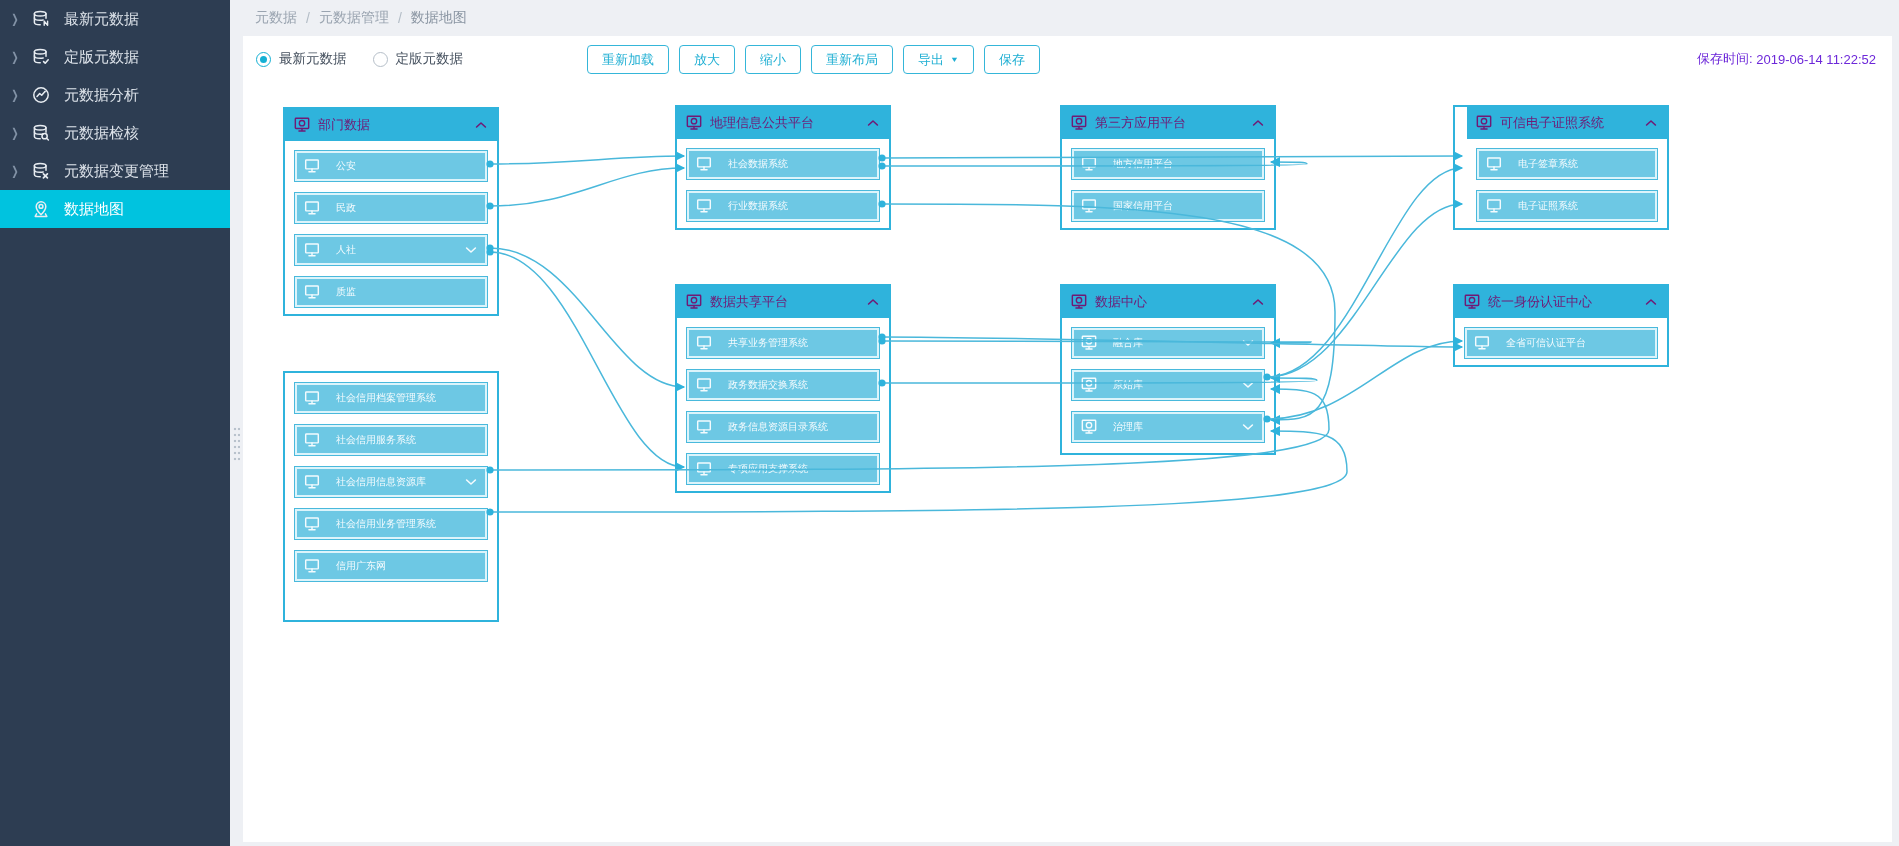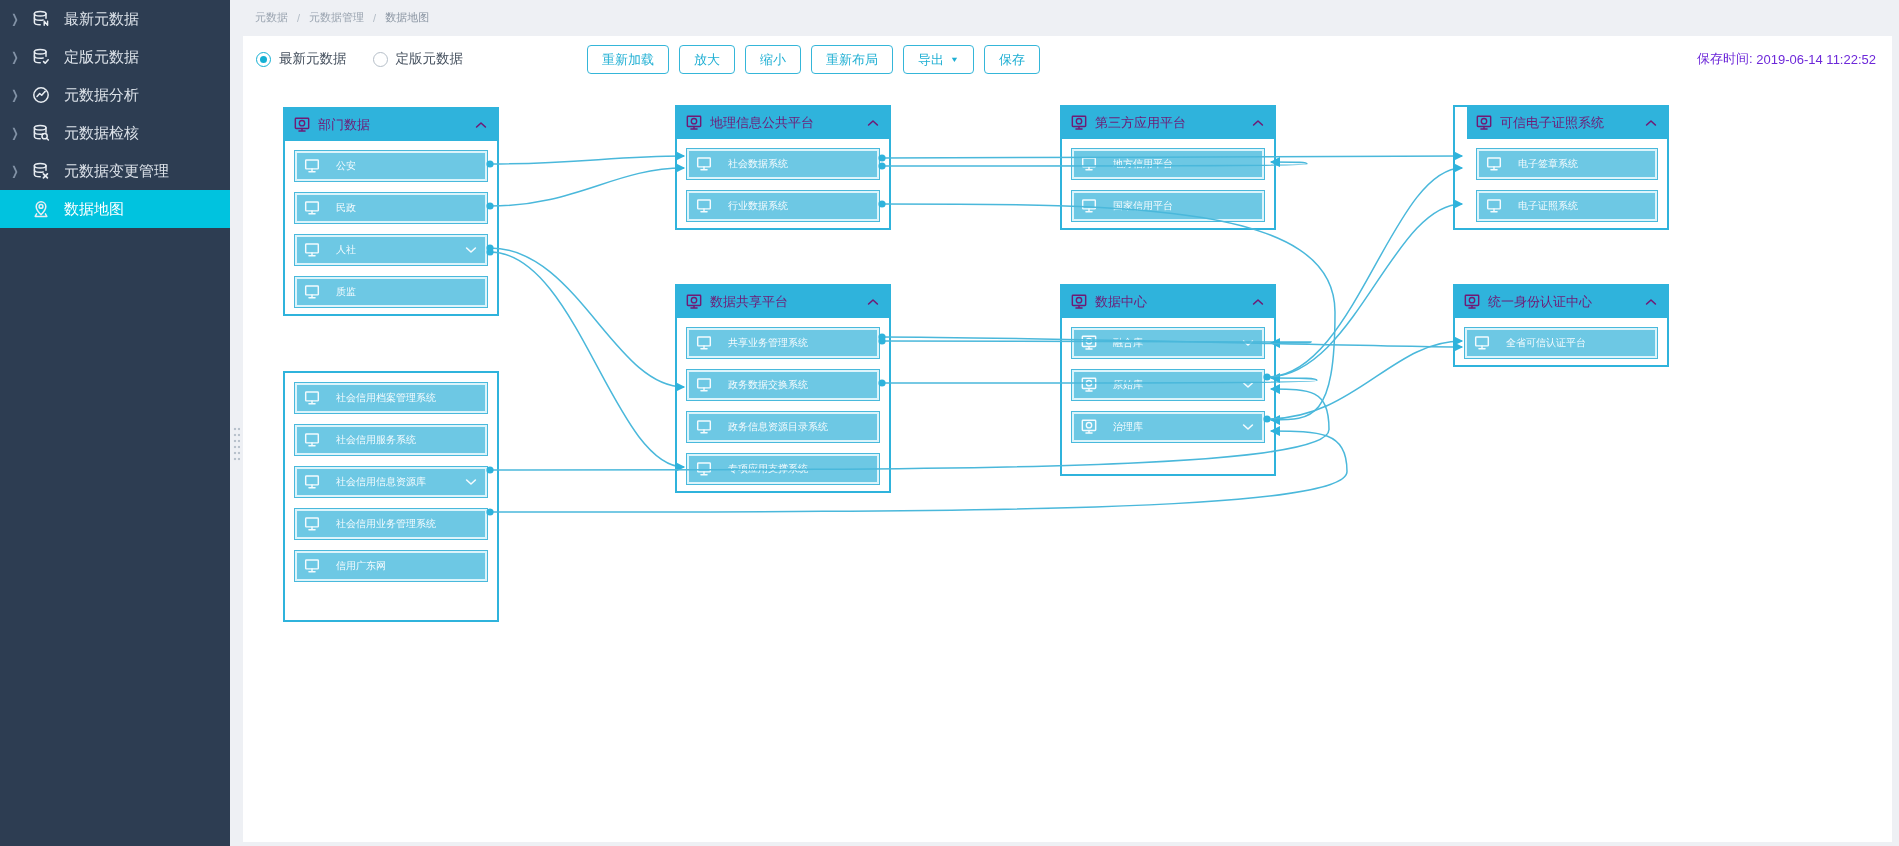--- a/index.html
+++ b/index.html
@@ -10,21 +10,21 @@
   
   .sidebar { position:absolute; left:0; top:0; width:230px; height:846px; background:#2d3d52; z-index:5; }
   .side-item { position:relative; height:38px; display:flex; align-items:center; color:#dde3ea; font-size:15px; cursor:pointer; }
   .side-item .arrow { width:30px; text-align:center; font-size:11px; color:#8292a6; transform:scale(.8,1.1); }
   .side-item .sicon { width:22px; height:22px; margin-right:12px; display:flex; align-items:center; justify-content:center; }
   .side-item .sicon svg { stroke:#e8edf2; }
   .side-item.active { background:#00c3df; color:#ffffff; }
   .side-item.active .arrow { color:transparent; }
 
   
-  .breadcrumb-bar { position:absolute; left:230px; top:0; width:1669px; height:35px; display:flex; align-items:center; padding-left:25px; font-size:11px; color:#9aa4b0; }
+  .breadcrumb-bar { position:absolute; left:230px; top:0; width:1669px; height:35px; display:flex; align-items:center; padding-left:25px; font-size:14px; color:#9aa4b0; }
   .breadcrumb-bar .crumb { cursor:pointer; }
   .breadcrumb-bar .sep { margin:0 9px; color:#b3bcc6; }
   .breadcrumb-bar .crumb:last-child { color:#8a95a2; cursor:default; }
 
   .card { position:absolute; left:243px; top:36px; width:1649px; height:806px; background:#ffffff; }
 
   .toolbar { position:relative; height:46px; display:flex; align-items:center; padding:0 16px 0 13px; }
   .radios { display:flex; align-items:center; margin-right:98px; }
   .radio { display:flex; align-items:center; margin-right:26px; cursor:pointer; font-size:13.5px; color:#45505e; }
   .radio .ring { width:15px; height:15px; border-radius:50%; border:1px solid #b6bfc9; margin-right:8px; position:relative; background:#fff; }
@@ -417,21 +417,21 @@
               <span class="iicon">
                 <svg width="18" height="18" viewBox="0 0 20 20" fill="none" stroke="currentColor" stroke-width="1.5" stroke-linecap="round" stroke-linejoin="round">
                   <rect x="3" y="3.4" width="14" height="9.8" rx="0.8" stroke-width="1.6"></rect>
                   <path d="M10 13.2 v3 M6.6 16.4 h6.8" stroke-width="1.6"></path>
                 </svg>
               </span>
               <span class="ilabel">国家信用平台</span>
             </div>
           </div>
         </div>
-        <div class="dgroup" style="left: 817px; top: 202px; width: 216px; height: 192px;">
+        <div class="dgroup" style="left: 817px; top: 202px; width: 216px; height: 171px;">
           <div class="ghead">
             <span class="gicon">
               <svg width="18" height="18" viewBox="0 0 20 20" fill="none" stroke="currentColor" stroke-width="1.5" stroke-linecap="round" stroke-linejoin="round">
                 <rect x="2.6" y="2.4" width="14.8" height="11.4" rx="0.8" stroke-width="1.6"></rect>
                 <circle cx="10" cy="8" r="3"></circle>
                 <path d="M10 13.8 v2.6 M6.6 16.6 h6.8" stroke-width="1.6"></path>
               </svg>
             </span>
             <span class="gtitle">数据中心</span>
             <span class="gchev">

